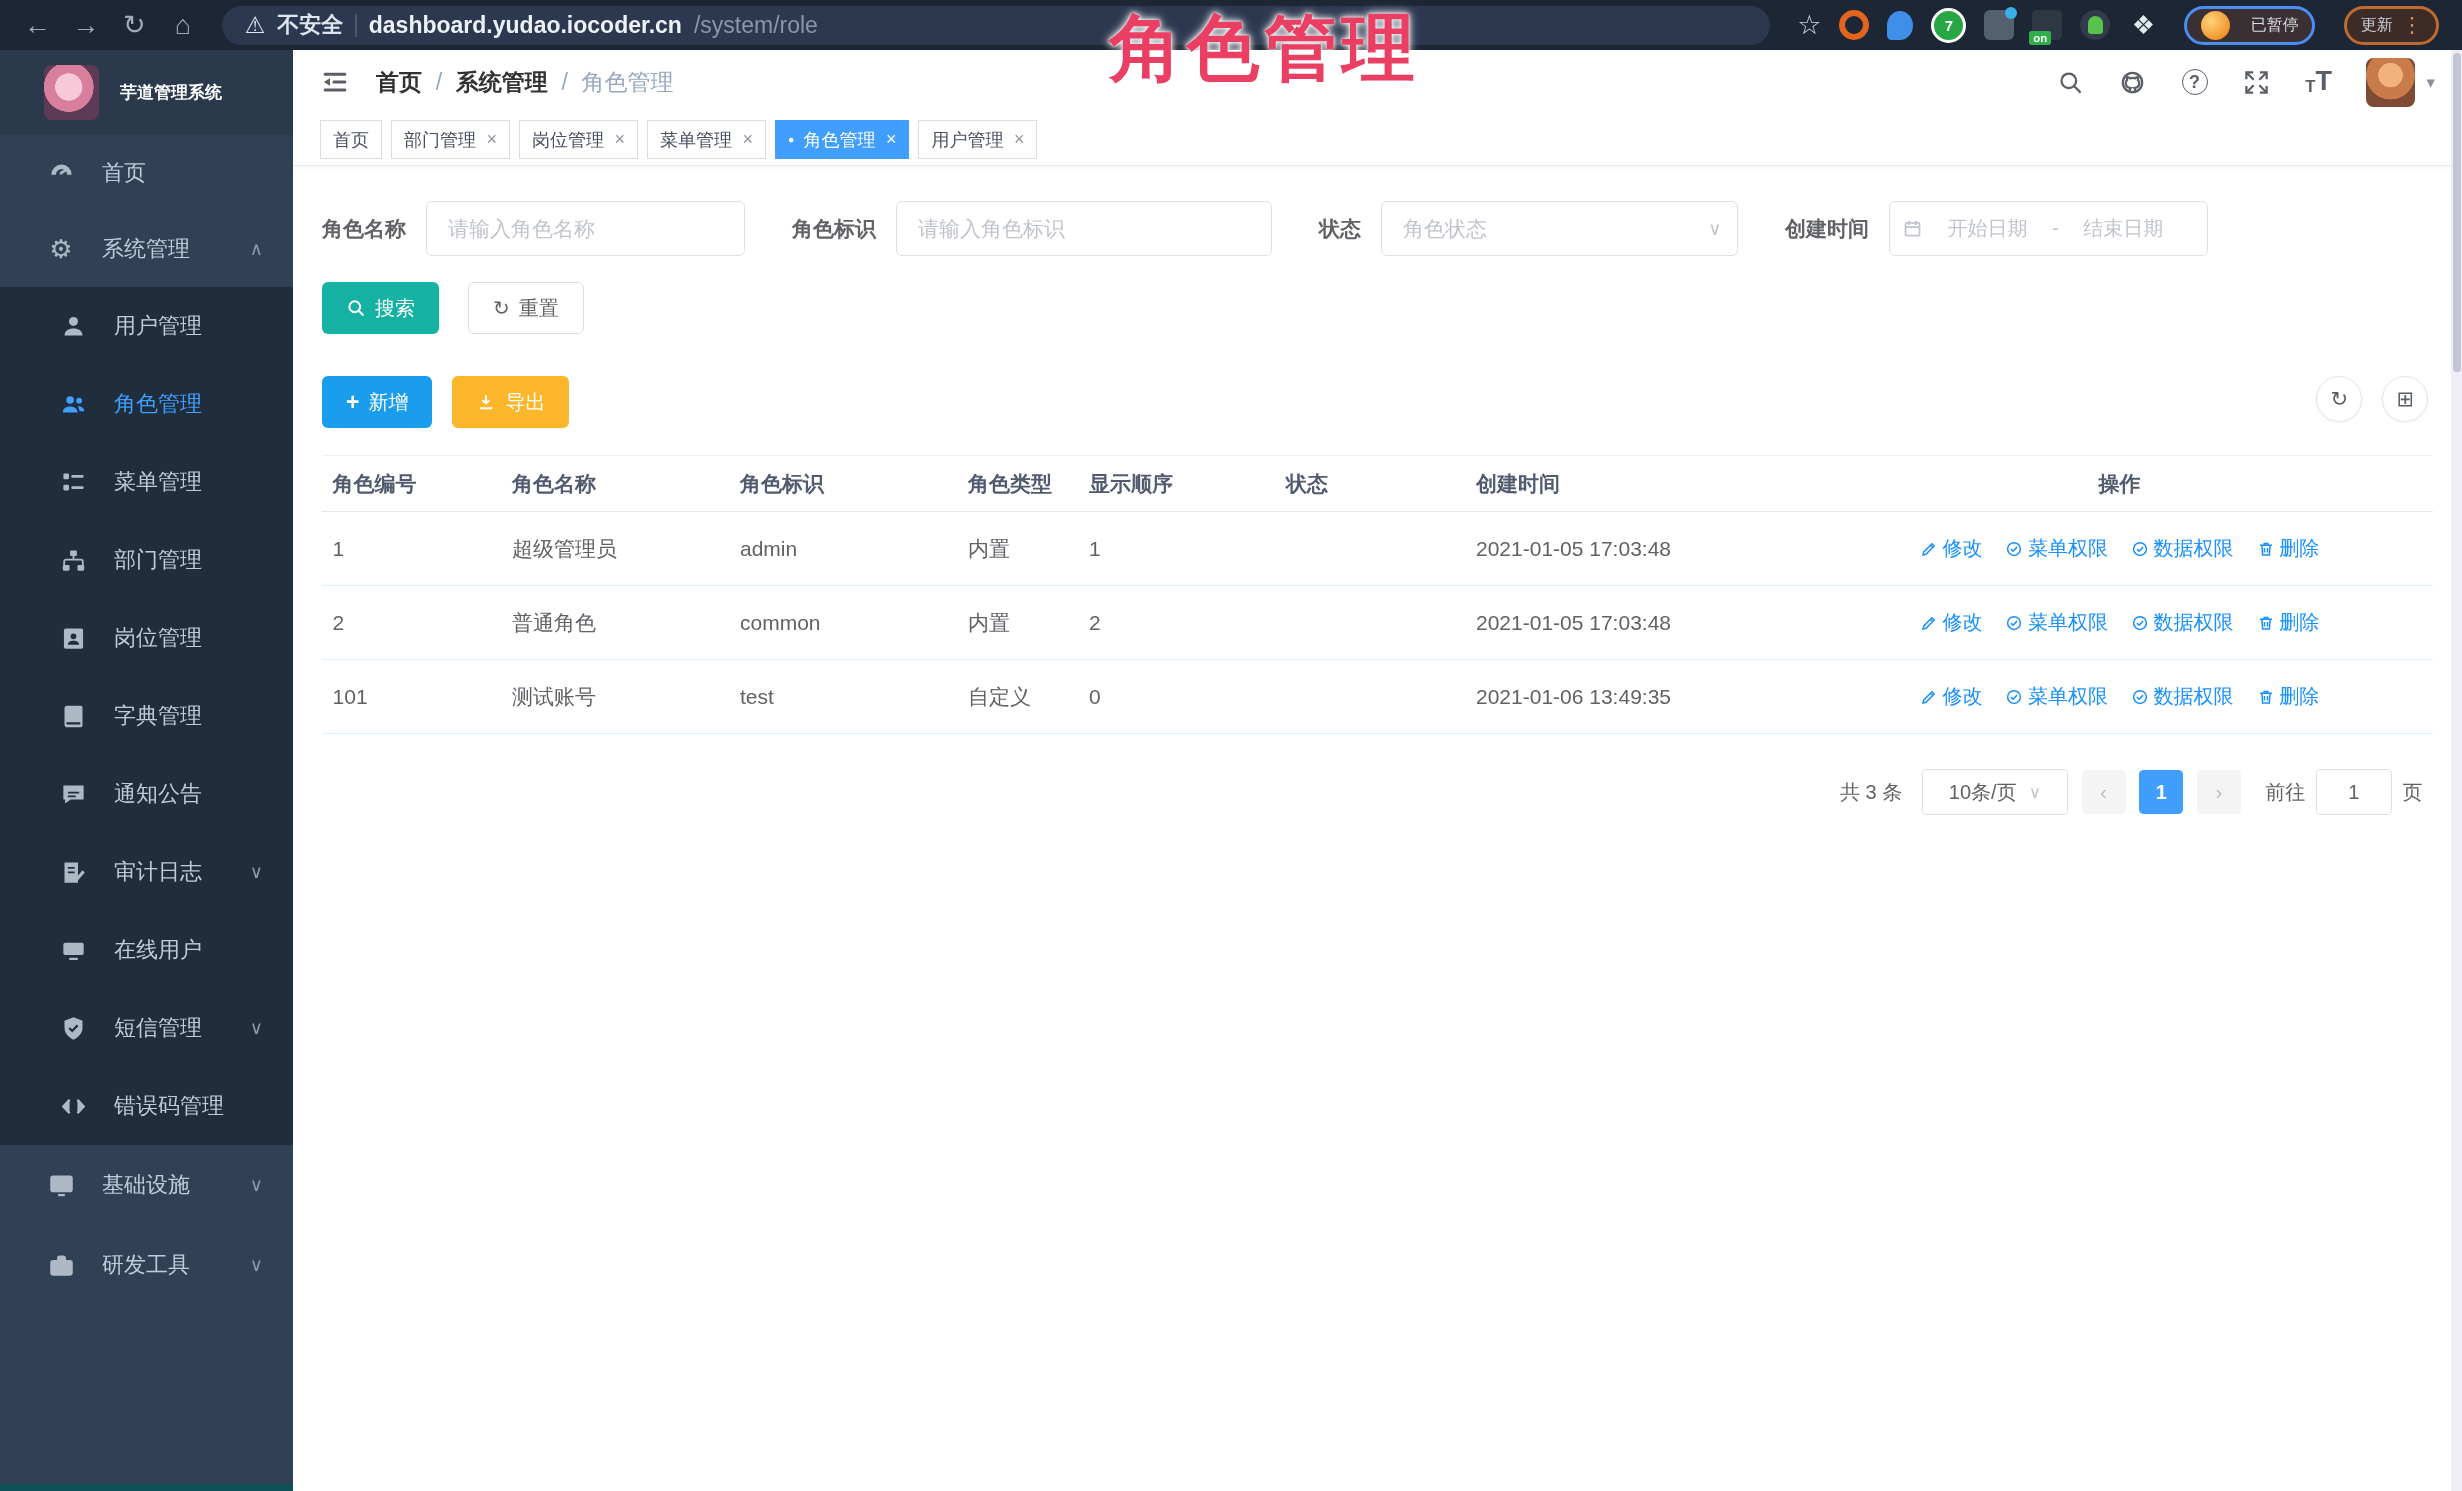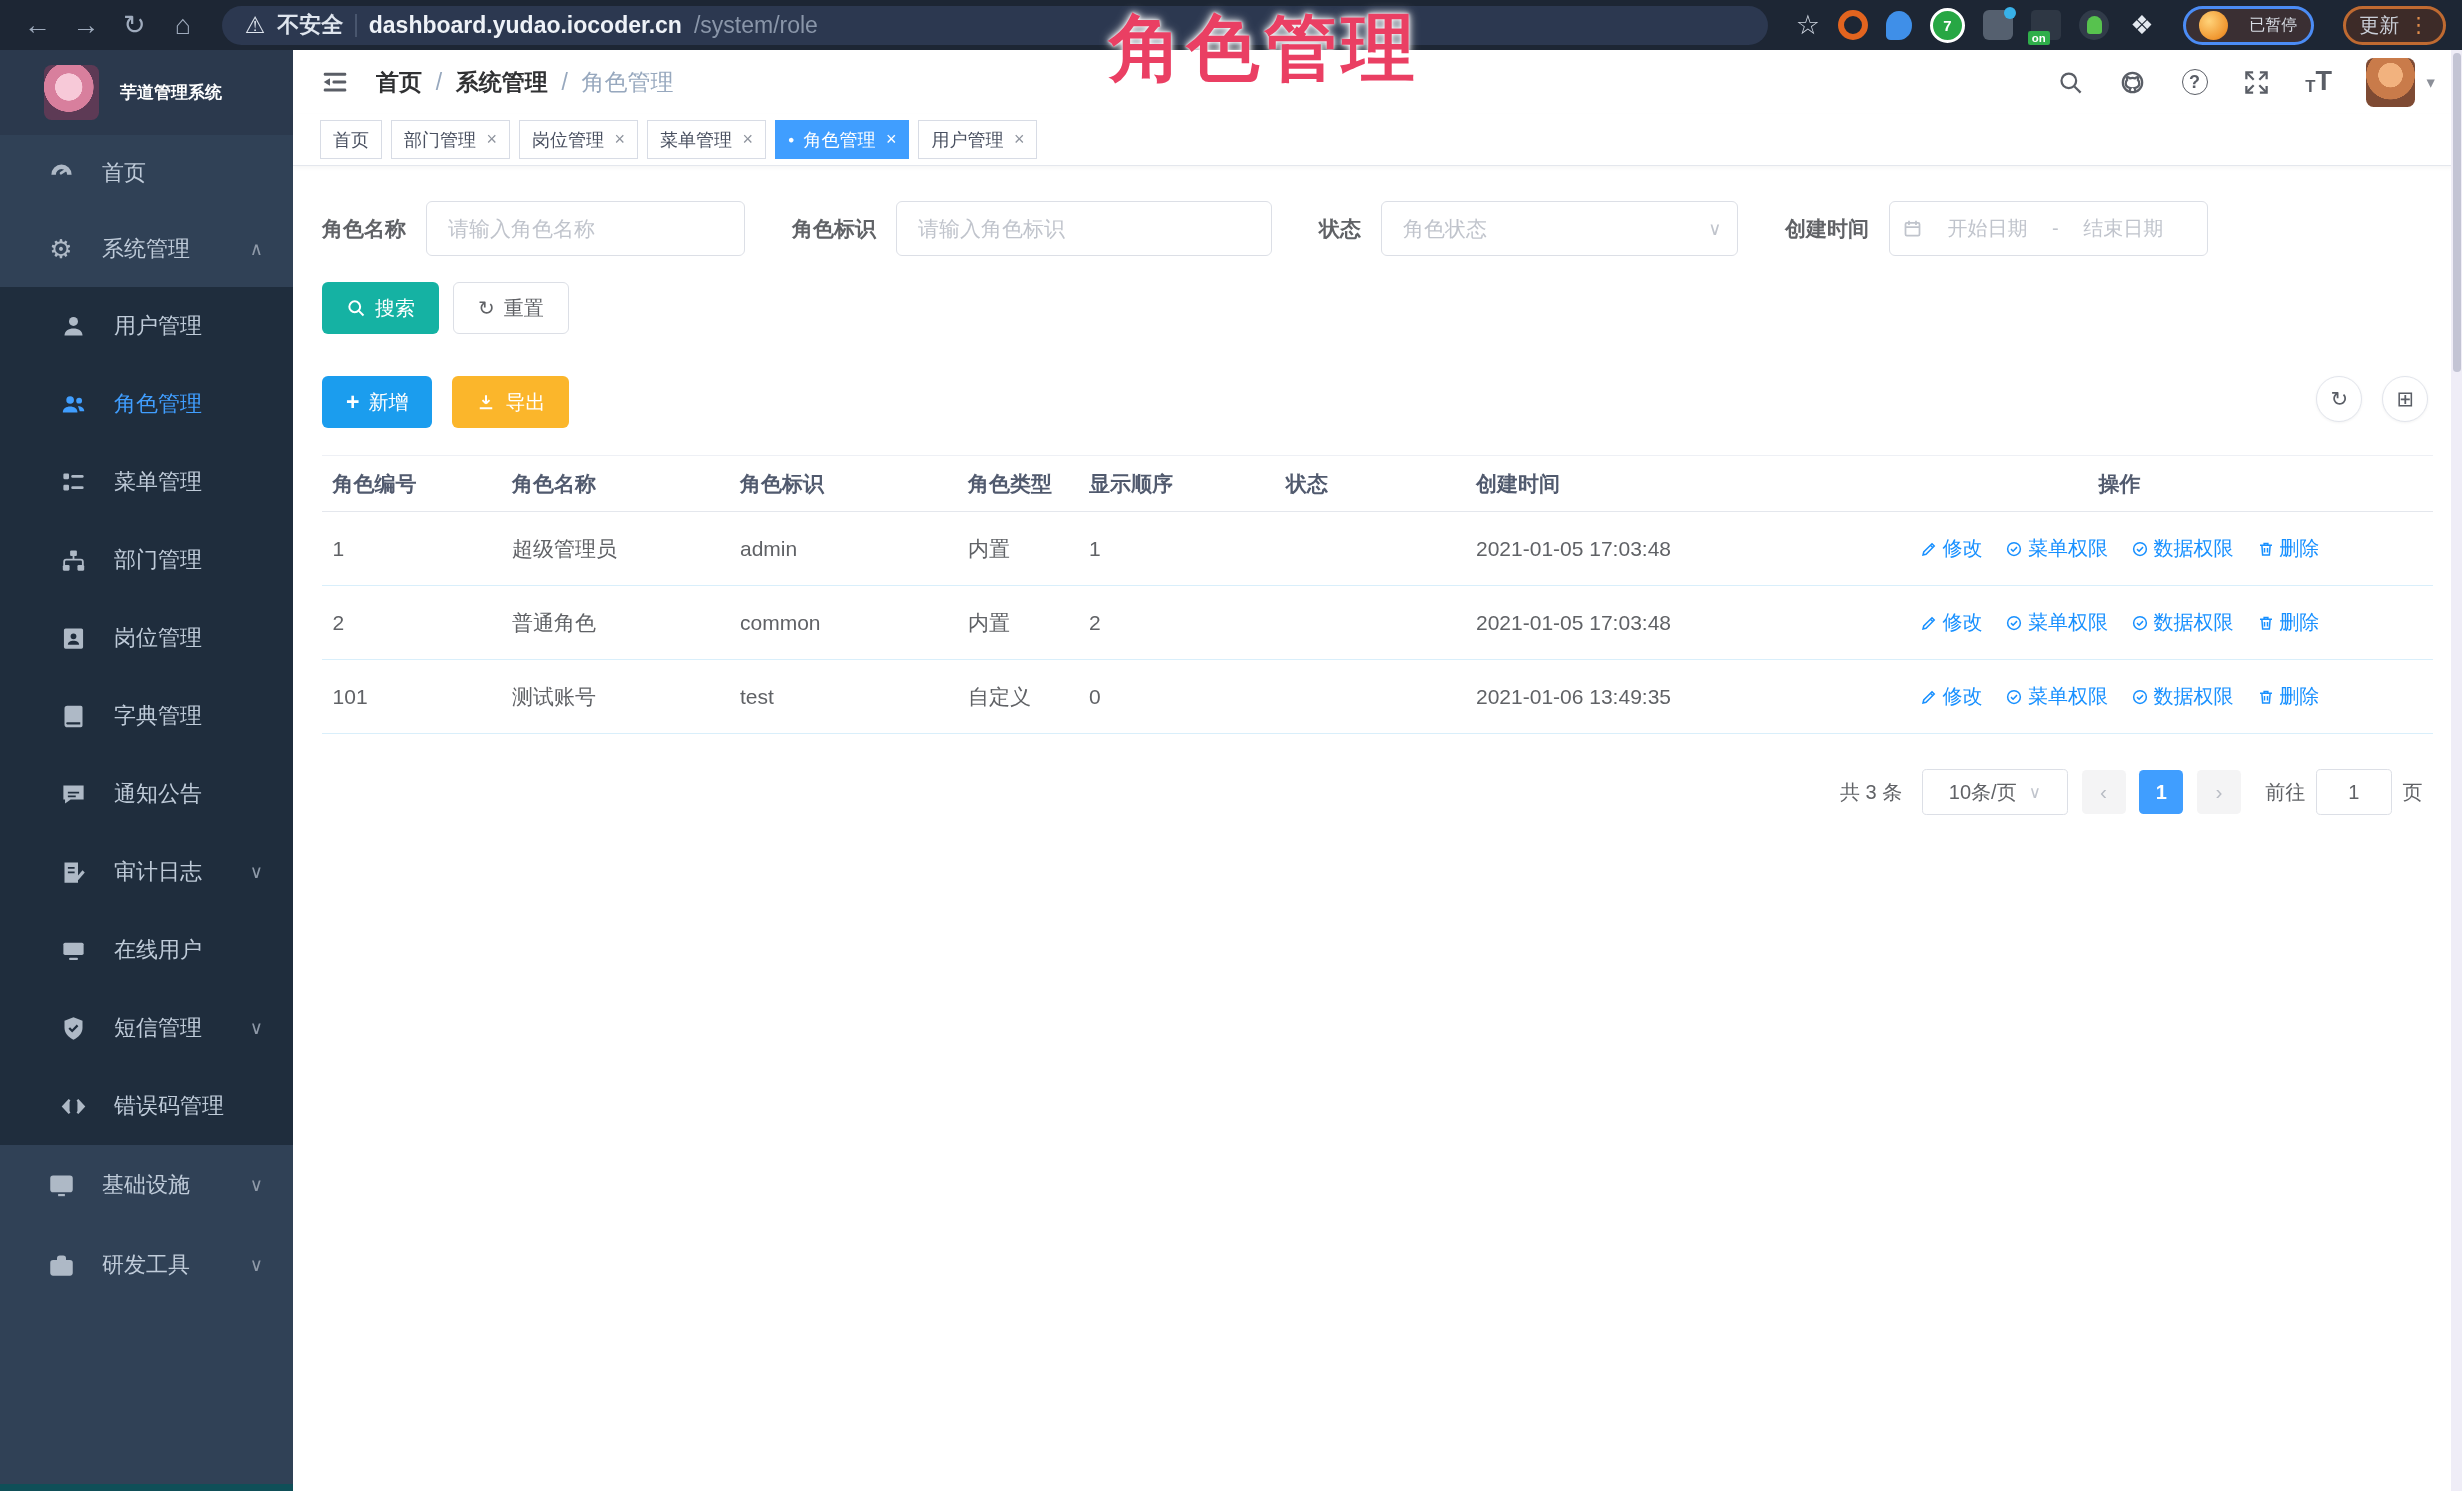--- a/index.html
+++ b/index.html
@@ -27,21 +27,21 @@
   .ext.onbox { background:#2e3744; border-radius:4.6px; position:relative; }
   .ext.onbox .onlbl { position:absolute; bottom:-4.6px; left:-3px; background:#2fae4a; color:#fff; font-size:11.4px; font-weight:700; padding:0.8px 3.8px; border-radius:2.3px; }
   .ext.bug { background:#313b49; }
   .ext.bug i { width:15px; height:18px; background:#57c24e; border-radius:7.6px 7.6px 3px 3px; display:block;}
   .ext.puzzle { color:#e3e8ef; background:transparent; font-size:26px; }
   .chip { height:39px; border-radius:20px; display:flex; align-items:center; gap:9px; padding:0 13.7px; flex:0 0 auto; }
   .chip.profile { border:3px solid #4b8cf5; background:#3a2f33; margin-left:7.6px;}
   .chip.profile .pava { width:29px; height:29px; border-radius:50%; background:radial-gradient(circle at 35% 35%, #ffd37a, #f0962f 70%, #c46a1e); }
   .chip.profile .ptxt { color:#d9dee6; font-size:16px;margin-left:12px; }
   .chip.update { border:3px solid #bf6a31; background:#3d2b28; margin-left:10.6px; }
-  .chip.update .utxt { color:#c9ced7; font-size:20px; }
+  .chip.update .utxt { color:#c9ced7; font-size:16px; }
   .chip.update .udots { color:#e08c4a; font-size:21px; }
 
   
   .overlay-title { position:absolute; left:1109px; top:0px; z-index:9; font-size:73px; font-weight:700; letter-spacing:4.6px; color:#ea3f63; text-shadow:0 0 2.3px #fff,0 0 6px rgba(255,255,255,.95),0 0 10.6px rgba(255,255,255,.8); }
 
   
   .app { display:flex; height:1442px; }
 
   
   .sidebar { width:293px; background:#304156; display:flex; flex-direction:column; position:relative; flex:0 0 auto; }
@@ -103,21 +103,21 @@
   .d-input { border:none; outline:none; width:105px; font-size:20px; color:#606266; text-align:center; font-family:inherit; }
   .d-input::placeholder { color:#c0c4cc; }
   .d-sep { color:#c0c4cc; font-size:20px; }
 
   .btn { height:52px; border:none; border-radius:6px; font-size:20px; font-family:inherit; display:inline-flex; align-items:center; gap:9px; padding:0 24px; cursor:pointer; }
   .btn svg { width:20px; height:20px; stroke:currentColor; fill:none; stroke-width:2.4; }
   .btn-search { background:#15b2a3; color:#fff; }
   .btn-reset { background:#fff; color:#606266; border:1.5px solid #dcdfe6; }
   .btn-add { background:#1b9dee; color:#fff; }
   .btn-export { background:#fbb62b; color:#fff; }
-  .row-btns { display:flex; gap:14px; margin-top:26px; align-items:center; }
+  .row-btns { display:flex; gap:29px; margin-top:26px; align-items:center; }
   .row-btns2 { display:flex; gap:20px; margin-top:42px; align-items:center; position:relative; }
   .right-tools { position:absolute; right:4.6px; top:0; display:flex; gap:20px; }
   .circle-btn { width:46px; height:46px; border-radius:50%; border:1.5px solid #e2e5ec; background:#fff; color:#5a5e66; font-size:21px; display:flex; align-items:center; justify-content:center; cursor:pointer; box-shadow:0 0.8px 3px rgba(0,0,0,.06); }
 
   
   .table { margin-top:27px; border-top:1.5px solid #eef0f5; }
   .thead { display:flex; align-items:center; height:56px; border-bottom:1.5px solid #e4e7ed; }
   .th { font-size:21px; font-weight:700; color:#515a6e; }
   .trow { display:flex; align-items:center; height:74px; border-bottom:1.5px solid #d9effb; font-size:21px; color:#606266; }
   .c1{width:190px; padding-left:10.6px;} .c2{width:228px;} .c3{width:228px;} .c4{width:121px;} .c5{width:197px;} .c6{width:190px;} .c7{width:330px;} .c8{flex:1; text-align:center;}

